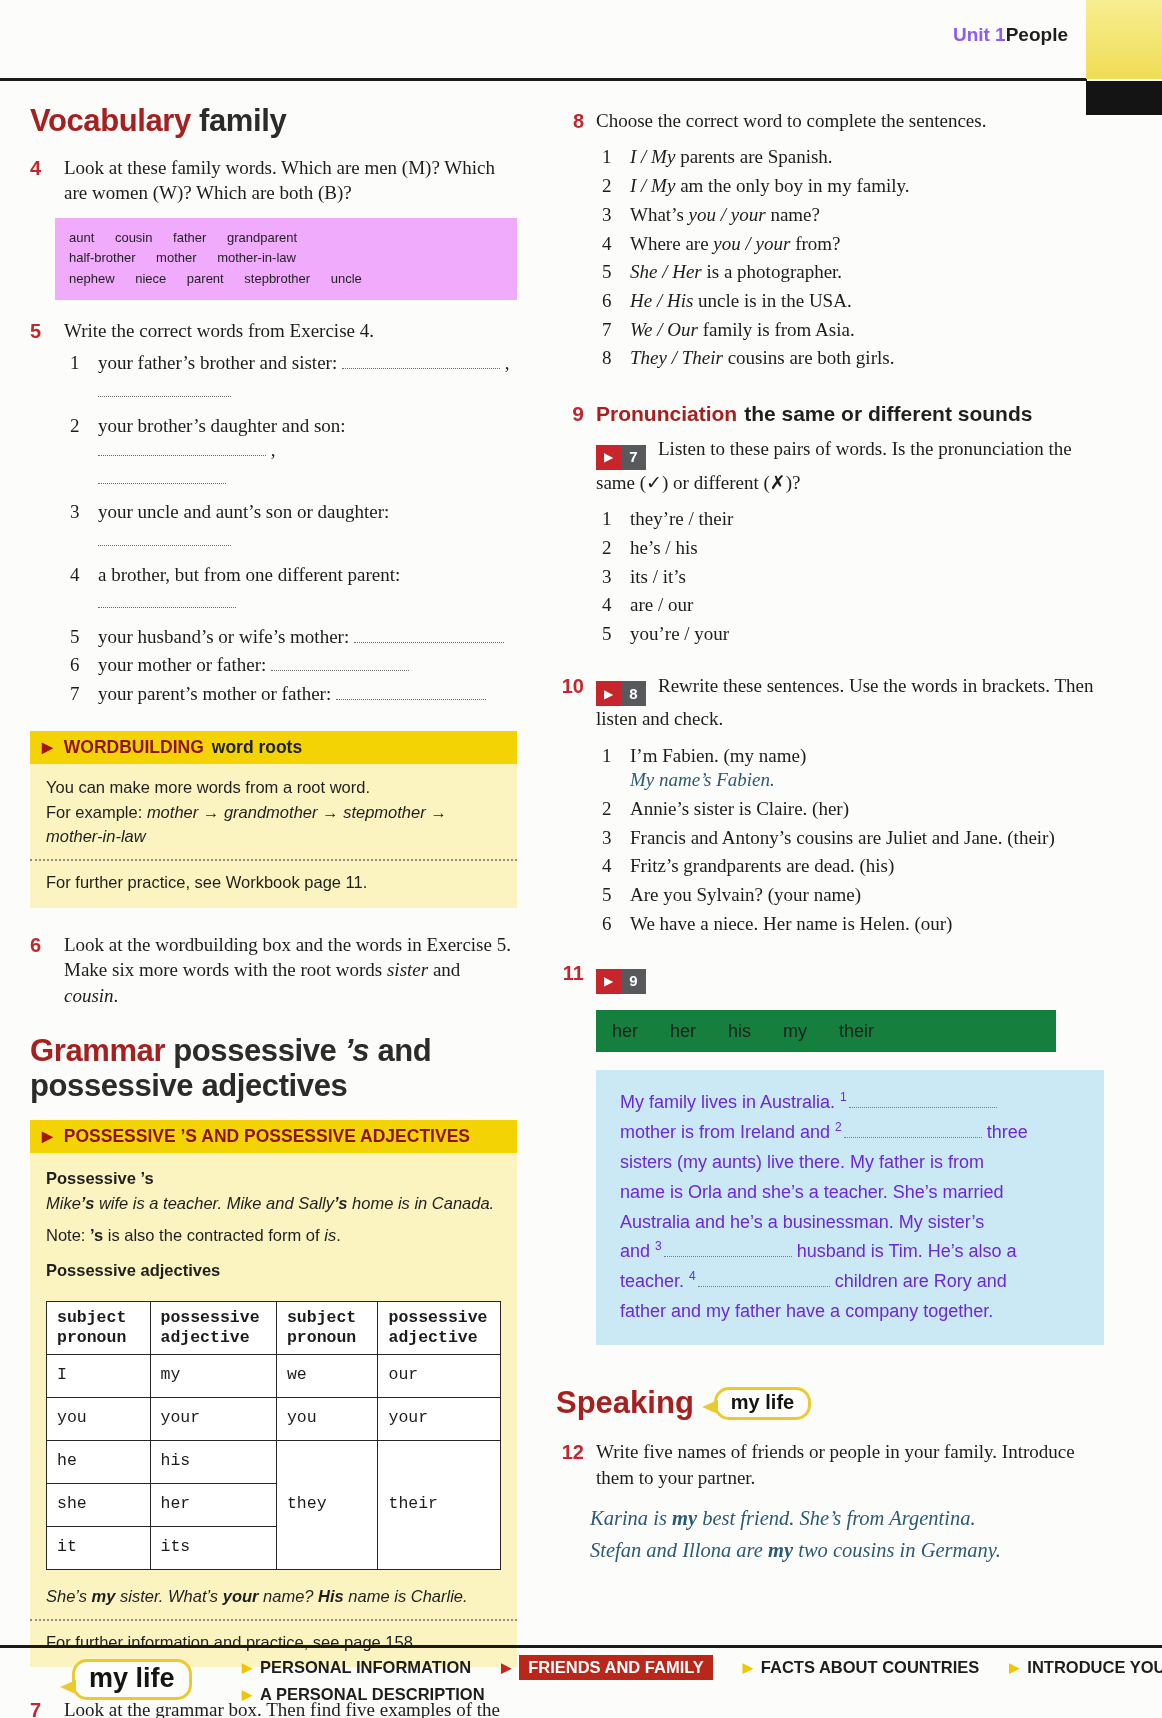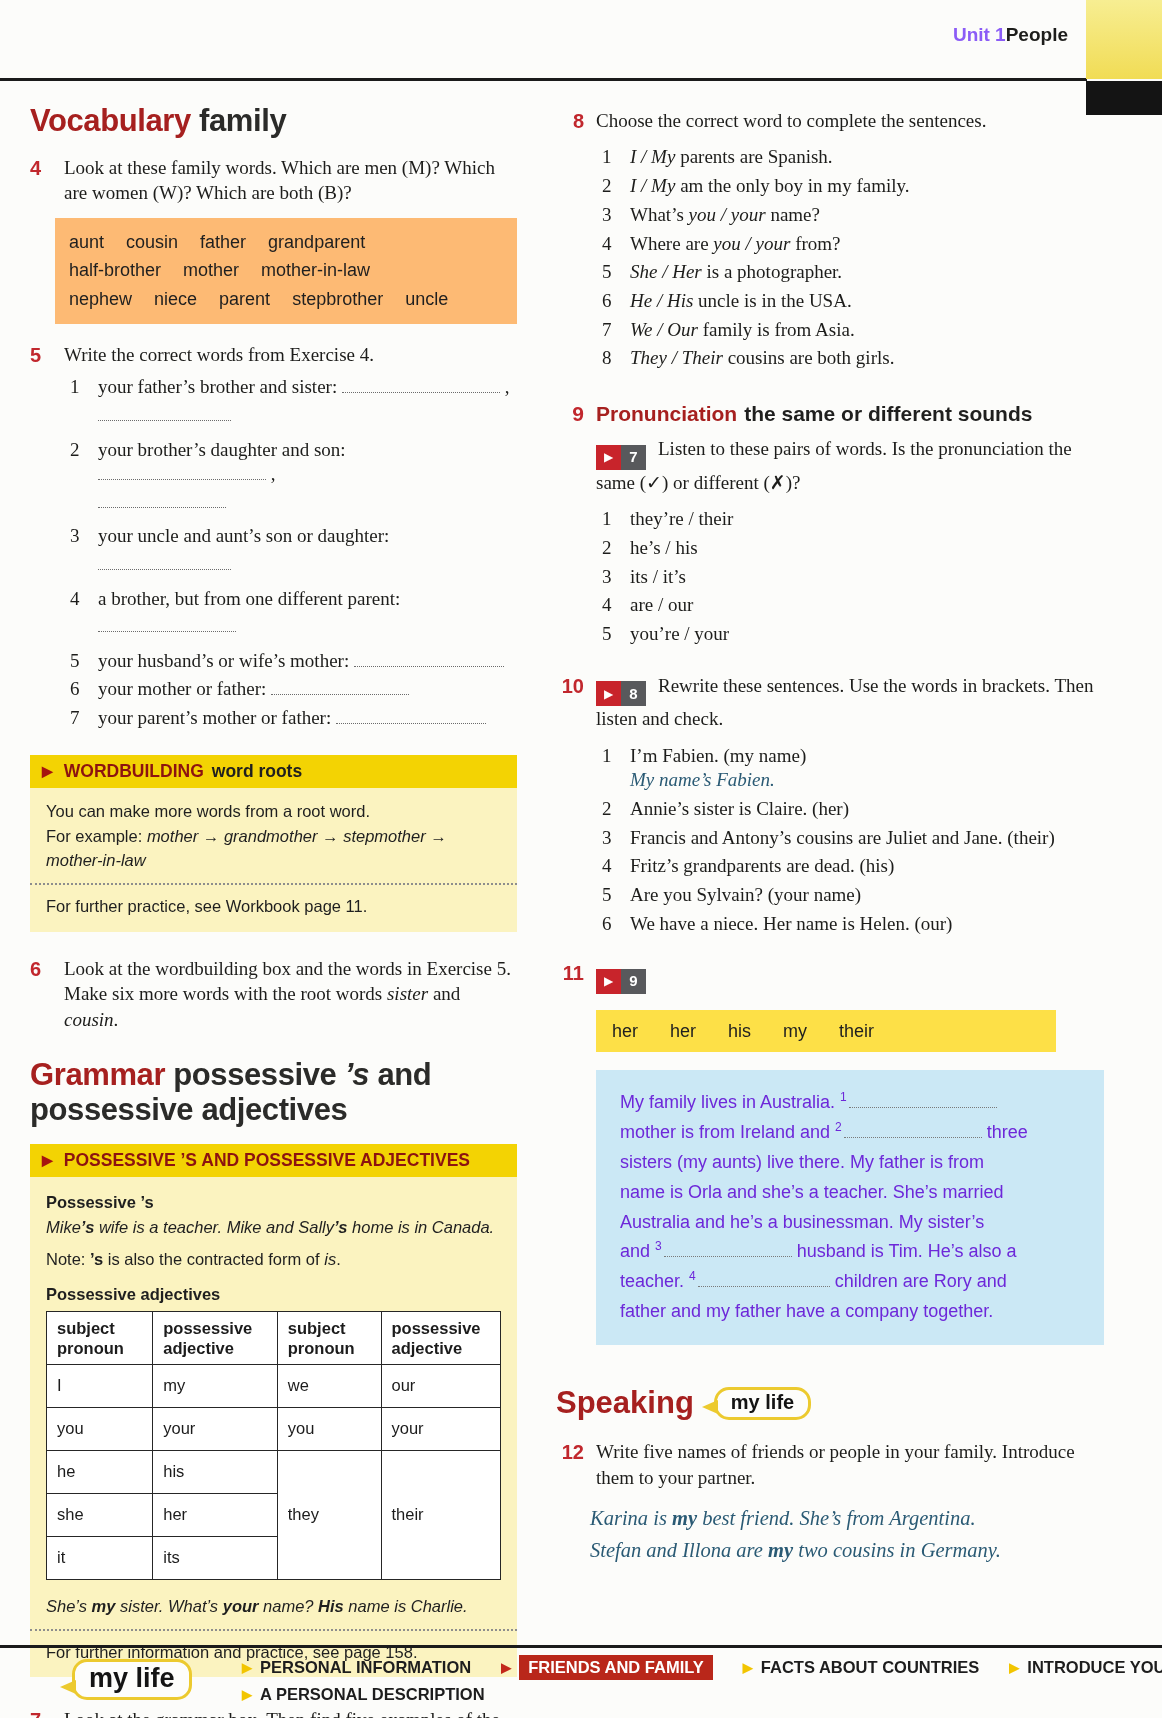--- a/index.html
+++ b/index.html
@@ -33,42 +33,42 @@
   .item{display:flex;margin-bottom:4px;line-height:1.3;}
   .item-num{flex:0 0 28px;padding-left:6px;}
   .item-text{flex:1;}
   .it{font-style:italic;}
 
   .blank{display:inline-block;border-bottom:1.6px dotted #6b6b6b;height:13px;}
   .blank-below{display:inline-block;border-bottom:1.6px dotted #6b6b6b;height:12px;
         margin:4px 0 10px 34px;}
 
   
-  .word-box{background:#fdba74;font-family:"Liberation Sans",sans-serif;font-size:18px;
+  .word-box{background:#f0abfc;font-family:"Liberation Sans",sans-serif;font-size:13px;
         line-height:1.6;padding:10px 14px;margin:8px 0 18px 25px;word-spacing:17px;color:#1f1f1f;}
-  .word-box2{background:#fde047;font-family:"Liberation Sans",sans-serif;font-size:18px;
+  .word-box2{background:#15803d;font-family:"Liberation Sans",sans-serif;font-size:18px;
         padding:9px 16px;word-spacing:27px;margin:16px 0 0;width:428px;color:#1f1f1f;}
 
   
   .ybox{margin:20px 0 20px;}
   .ybox-head{background:#f3d303;display:flex;align-items:center;padding:6px 12px;
         font-family:"Liberation Sans",sans-serif;font-weight:700;font-size:17.5px;}
   .tri{color:#a6150f;font-size:14px;margin-right:11px;}
   .yb-t1{color:#8c1310;margin-right:8px;}
   .yb-t2{color:#1f1f1f;}
   .ybox-body{background:#fbf3c0;padding:11px 16px 13px;font-family:"Liberation Sans",sans-serif;
         font-size:16.5px;line-height:1.5;color:#1f1f1f;}
   .dot-div{border-top:2px dotted #8d8d8d;margin:10px -16px 9px;}
 
   .gb-sub{font-weight:700;margin:2px 0 1px;}
   .gb-ital{font-style:italic;margin:0 0 7px;}
   .gb-note{margin:0 0 10px;}
 
-  table.gb{border-collapse:collapse;background:#fff;margin:4px 0 14px;
-        font-family:Liberation Sans, sans-serif;font-size:16.5px;color:#1c1c1c;}
+  table.gb{border-collapse:collapse;background:#fff;margin:18px 0 14px;
+        font-family:Liberation Mono, monospace;font-size:16.5px;color:#1c1c1c;}
   table.gb th,table.gb td{border:1.7px solid #262626;padding:6px 10px;text-align:left;}
   table.gb th{font-weight:700;line-height:1.22;vertical-align:top;}
   table.gb td{height:30px;}
   table.gb .w1{width:96px;} table.gb .w2{width:112px;} table.gb .w3{width:92px;} table.gb .w4{width:104px;}
   td.merged{vertical-align:middle;}
 
   
   .audio{display:inline-flex;vertical-align:-6px;margin-right:12px;}
   .audio .play{width:25px;height:25px;background:#c8242b;color:#fff;display:flex;
         align-items:center;justify-content:center;font-size:12px;}

